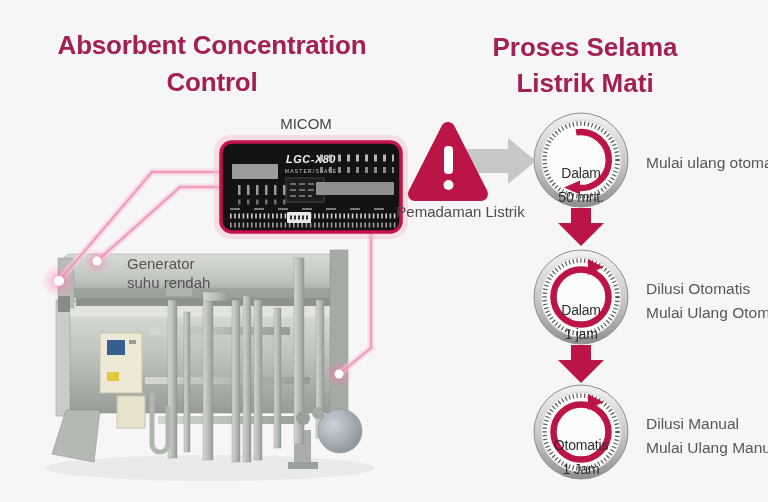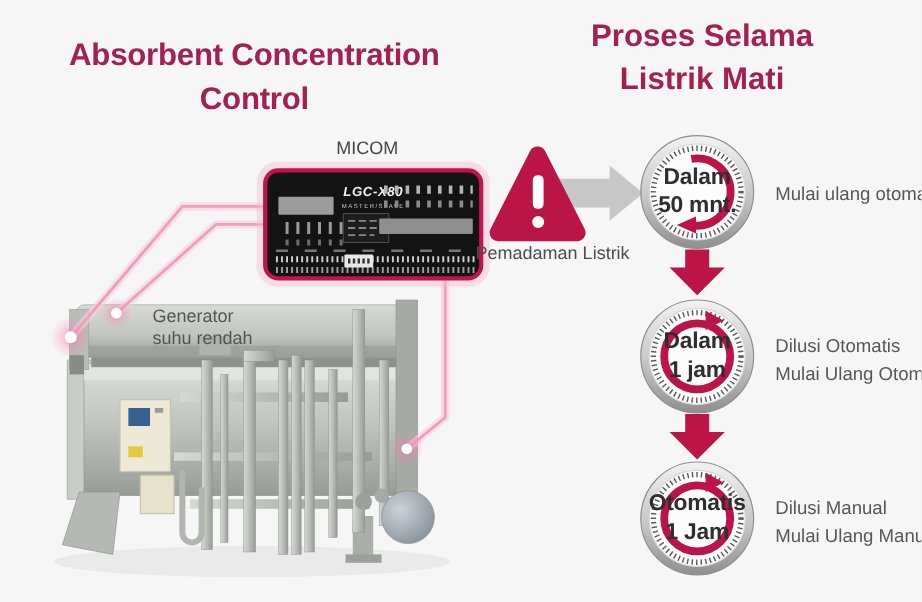--- a/index.html
+++ b/index.html
@@ -4,28 +4,28 @@
 <style>
   html,body{margin:0;padding:0;background:#e9e9e9;}
   .stage{
     position:relative;width:768px;height:502px;overflow:hidden;
     background:#f6f6f6;
     font-family:"Liberation Sans",sans-serif;
   }
   .abs{position:absolute;}
   .title{font-weight:600;color:#a32052;text-align:center;}
   .title-left{left:32px;top:27px;width:360px;font-size:26px;line-height:37px;letter-spacing:-0.2px;}
-  .title-right{left:465px;top:11px;width:240px;font-size:26px;line-height:36px;}
+  .title-right{left:465px;top:29px;width:240px;font-size:26px;line-height:36px;}
   .micom-caption{left:246px;top:115px;width:120px;text-align:center;font-size:15px;color:#454545;}
   .mlabel{font-size:15px;color:#545454;}
   .lbl-condenser{left:13px;top:184px;width:100px;text-align:center;line-height:19px;}
   .lbl-generator{left:127px;top:226px;width:92px;line-height:19px;margin-top:28px;}
   .lbl-energy{left:384px;top:272px;width:95px;line-height:21px;}
   .outage-label{left:388px;top:203px;width:145px;text-align:center;font-size:15px;color:#4d4d4d;}
-  .clock-text{width:110px;left:526px;text-align:center;font-size:19px;line-height:23.5px;font-weight:700;color:#2e2e2e;letter-spacing:-0.2px;}
+  .clock-text{width:110px;left:526px;text-align:center;font-size:14px;line-height:23.5px;font-weight:400;color:#2e2e2e;letter-spacing:-0.2px;margin-top:26px;}
   .ct-1{top:136px;} .ct-2{top:273px;} .ct-3{top:408px;}
   .step-desc{font-size:15.5px;color:#575757;line-height:23.5px;width:210px;}
   .sd-1{left:646px;top:151px;} .sd-2{left:646px;top:277px;} .sd-3{left:646px;top:412px;}
   svg{display:block;}
 </style>
 </head>
 <body>
 
 <div class="stage">
 

